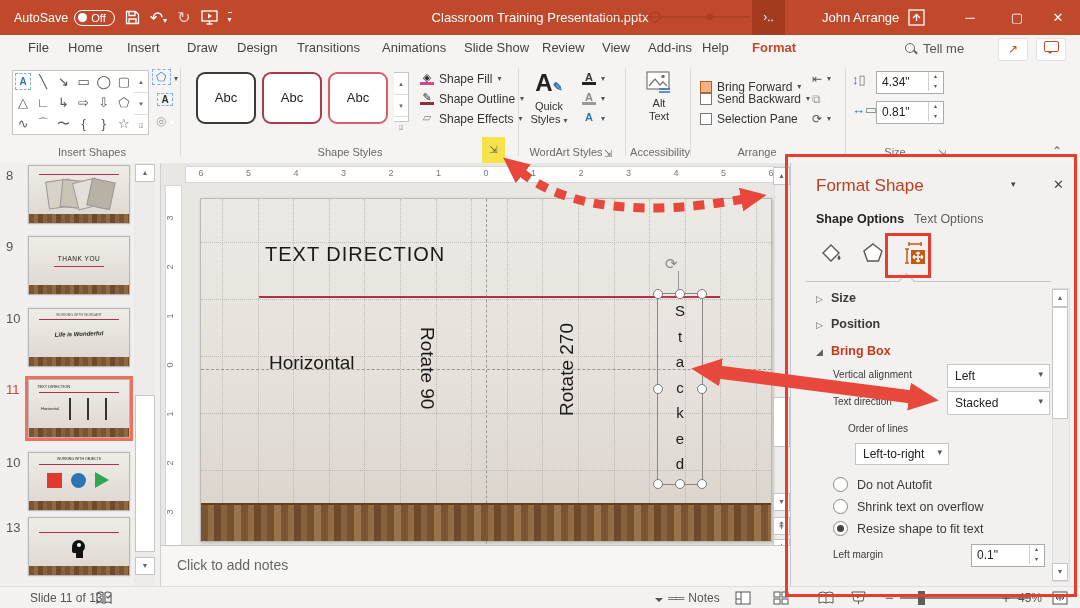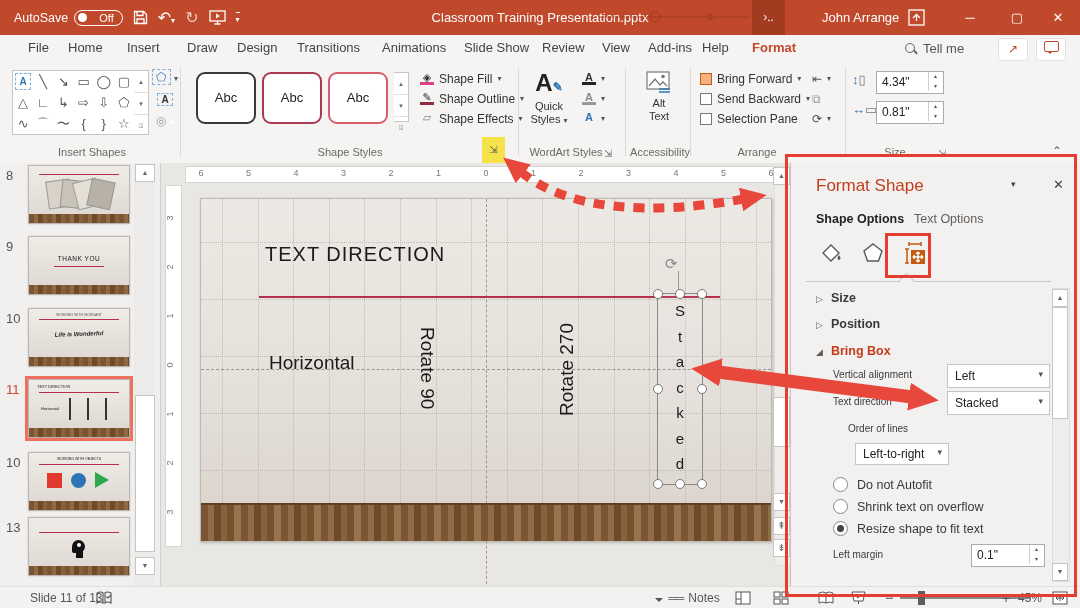--- a/index.html
+++ b/index.html
@@ -4,21 +4,21 @@
 <style>
   html,body{margin:0;padding:0;background:#888;}
   #app{position:relative;width:1080px;height:608px;overflow:hidden;
        font-family:"Liberation Sans",sans-serif;background:#F5F4F3;
        -webkit-font-smoothing:antialiased;}
   .abs{position:absolute;}
   
   #titlebar{left:0;top:0;width:1080px;height:35px;background:#C0492C;color:#fff;}
   #titlebar .qat{display:flex;align-items:center;gap:10px;position:absolute;left:14px;top:0;height:35px;}
   .autosave{display:flex;align-items:center;gap:6px;font-size:12.5px;}
-  .pill{display:flex;align-items:center;gap:12px;border:1px solid #fff;border-radius:9px;padding:1px 8px 1px 3px;font-size:11px;}
+  .pill{display:flex;align-items:center;gap:4px;border:1px solid #fff;border-radius:9px;padding:1px 8px 1px 3px;font-size:11px;}
   .pill .dot{width:9px;height:9px;border-radius:50%;background:#fff;}
   .tglyph{font-size:16px;line-height:35px;color:#fff;}
   .caret{font-size:8px;color:#fff;}
   #title-text{left:0;right:0;top:0;height:35px;text-align:center;line-height:35px;font-size:13px;color:#fff;}
   .winbtn{width:44px;height:35px;text-align:center;line-height:35px;font-size:13px;color:#fff;}
   #deco-box{left:752px;top:0;width:33px;height:35px;background:#A23B20;color:#eee;
             font-size:12px;text-align:center;line-height:35px;}
   #user-name{left:822px;top:0;height:35px;line-height:35px;font-size:13px;color:#fff;}
   
   #tabbar{left:0;top:35px;width:1080px;height:27px;background:#F5F4F3;}
@@ -291,21 +291,21 @@
         <circle cx="17" cy="6.5" r="1.8" fill="#777"></circle>
         <path d="M3 16 L9 9 L14 15 L17 12 L21 16" fill="none" stroke="#777" stroke-width="1.3"></path>
         <path d="M13 19 h11 M13 22 h11" stroke="#2E74B5" stroke-width="1.6"></path>
         </svg>
       <div><span>Alt</span><br><span>Text</span></div>
     </div>
     <div class="glabel" style="left:660px">Accessibility</div>
     <div class="gsep" style="left:690px"></div>
 
     <div id="arrange-rows">
-        <div class="ribbon-txtbtn abs" style="left: 700px; top: 7px;">
+        <div class="ribbon-txtbtn abs" style="left: 700px; top: 15px;">
           <span class="sq orange"></span>
           <span>Bring Forward</span>
           <span class="caret" style="color: rgb(85, 85, 85);">▾</span>
         </div>
         <div class="ribbon-txtbtn abs" style="left: 700px; top: 27px;">
           <span class="sq"></span>
           <span>Send Backward</span>
           <span class="caret" style="color: rgb(85, 85, 85);">▾</span>
         </div>
         <div class="ribbon-txtbtn abs" style="left: 700px; top: 47px;">
@@ -490,20 +490,23 @@
     </div>
 
     <div id="edscroll">
       <div class="scr-btn" style="top:0;left:-2px;width:15px">▲</div>
       <div class="scr-thumb" style="top:230px;left:-2px;width:15px;height:48px"></div>
       <div class="scr-btn" style="top:326px;left:-2px;width:15px">▼</div>
       <div class="scr-btn" style="top:350px;left:-2px;width:15px;font-size:10px">⇞</div>
       <div class="scr-btn" style="top:372px;left:-2px;width:15px;font-size:10px">⇟</div>
     </div>
 
+    <div id="notes">
+      <div class="ph">Click to add notes</div>
+    </div>
   </div>
 
   <div id="statusbar" class="abs">
     <div class="item" style="left:30px">Slide 11 of 13</div>
     <svg class="abs" style="left:96px;top:4px" width="16" height="14" viewBox="0 0 16 14">
       <path d="M1 2 q4 -2 6 0 v10 q-2 -2 -6 0 Z M15 2 q-4 -2 -6 0 v10 q2 -2 6 0 Z" fill="none" stroke="#555" stroke-width="1.1"></path>
       <path d="M10.5 5.5 l1.5 1.5 l3 -3" fill="none" stroke="#555" stroke-width="1.2"></path>
       </svg>
     <div class="item" style="left:655px">
       <span style="display:inline-block;border-top:4px solid #555;border-left:4px solid transparent;border-right:4px solid transparent;margin-right:2px"></span>

